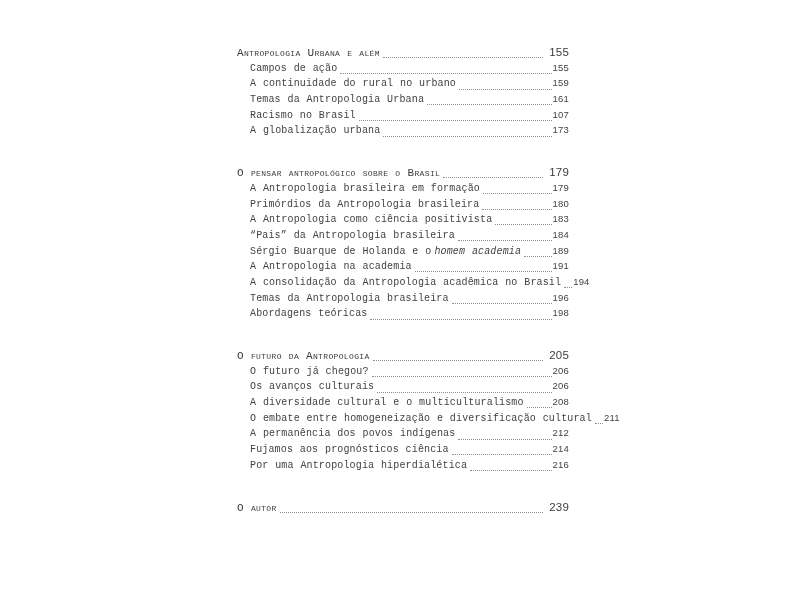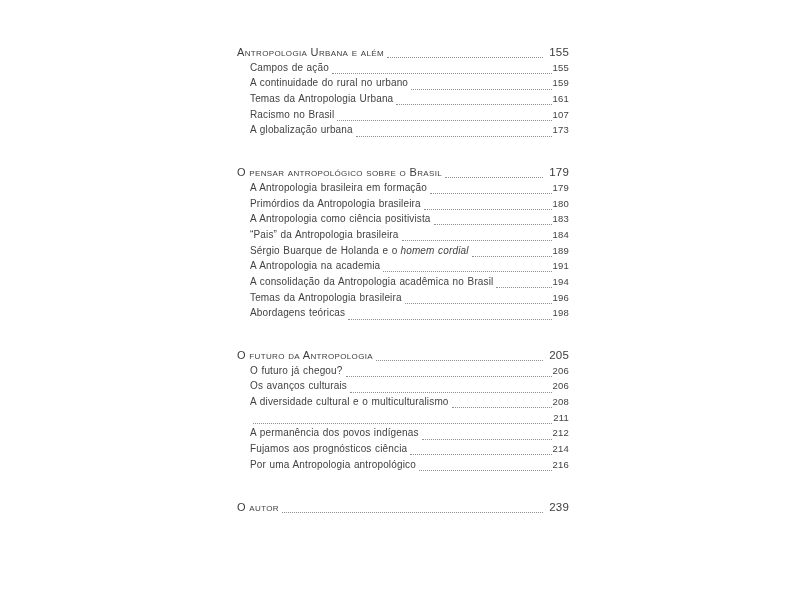--- a/index.html
+++ b/index.html
@@ -55,21 +55,21 @@
   }
   .row.sub {
     font-size: 10px;
     letter-spacing: 0.15px;
     word-spacing: 0.6px;
     padding-left: 13px;
     color: #424242;
   }
   .row.sub .leader { margin: 0 1px 3.5px 3px; }
   .row.sub .pagenum { font-size: 9.5px; letter-spacing: 0.2px; }
-  .label { flex: 0 0 auto; }
+  .label { flex: 0 0 auto; font-family: Liberation Mono, monospace; }
   .italic { font-style: italic; margin-left: 3px; }
 </style>
 </head>
 <body>
 
 <div class="page">
   <div class="toc">
       <div class="toc-section">
         <div class="row header">
           <span class="label">Antropologia Urbana e além</span>
@@ -122,21 +122,21 @@
           <span class="label"><span>A Antropologia como ciência positivista</span></span>
           <span class="leader"></span>
           <span class="pagenum">183</span>
         </div>
         <div class="row sub">
           <span class="label"><span>“Pais” da Antropologia brasileira</span></span>
           <span class="leader"></span>
           <span class="pagenum">184</span>
         </div>
         <div class="row sub">
-          <span class="label"><span>Sérgio Buarque de Holanda e o</span><span class="italic">homem cordial</span></span>
+          <span class="label"><span>Sérgio Buarque de Holanda e o</span><span class="italic">homem academia</span></span>
           <span class="leader"></span>
           <span class="pagenum">189</span>
         </div>
         <div class="row sub">
           <span class="label"><span>A Antropologia na academia</span></span>
           <span class="leader"></span>
           <span class="pagenum">191</span>
         </div>
         <div class="row sub">
           <span class="label"><span>A consolidação da Antropologia acadêmica no Brasil</span></span>
@@ -169,35 +169,36 @@
           <span class="label"><span>Os avanços culturais</span></span>
           <span class="leader"></span>
           <span class="pagenum">206</span>
         </div>
         <div class="row sub">
           <span class="label"><span>A diversidade cultural e o multiculturalismo</span></span>
           <span class="leader"></span>
           <span class="pagenum">208</span>
         </div>
         <div class="row sub">
+          <span class="label"><span>O embate entre homogeneização e diversificação cultural</span></span>
           <span class="leader"></span>
           <span class="pagenum">211</span>
         </div>
         <div class="row sub">
           <span class="label"><span>A permanência dos povos indígenas</span></span>
           <span class="leader"></span>
           <span class="pagenum">212</span>
         </div>
         <div class="row sub">
           <span class="label"><span>Fujamos aos prognósticos ciência</span></span>
           <span class="leader"></span>
           <span class="pagenum">214</span>
         </div>
         <div class="row sub">
-          <span class="label"><span>Por uma Antropologia antropológico</span></span>
+          <span class="label"><span>Por uma Antropologia hiperdialética</span></span>
           <span class="leader"></span>
           <span class="pagenum">216</span>
         </div>
       </div>
       <div class="toc-section">
         <div class="row header">
           <span class="label">O autor</span>
           <span class="leader"></span>
           <span class="pagenum">239</span>
         </div>

